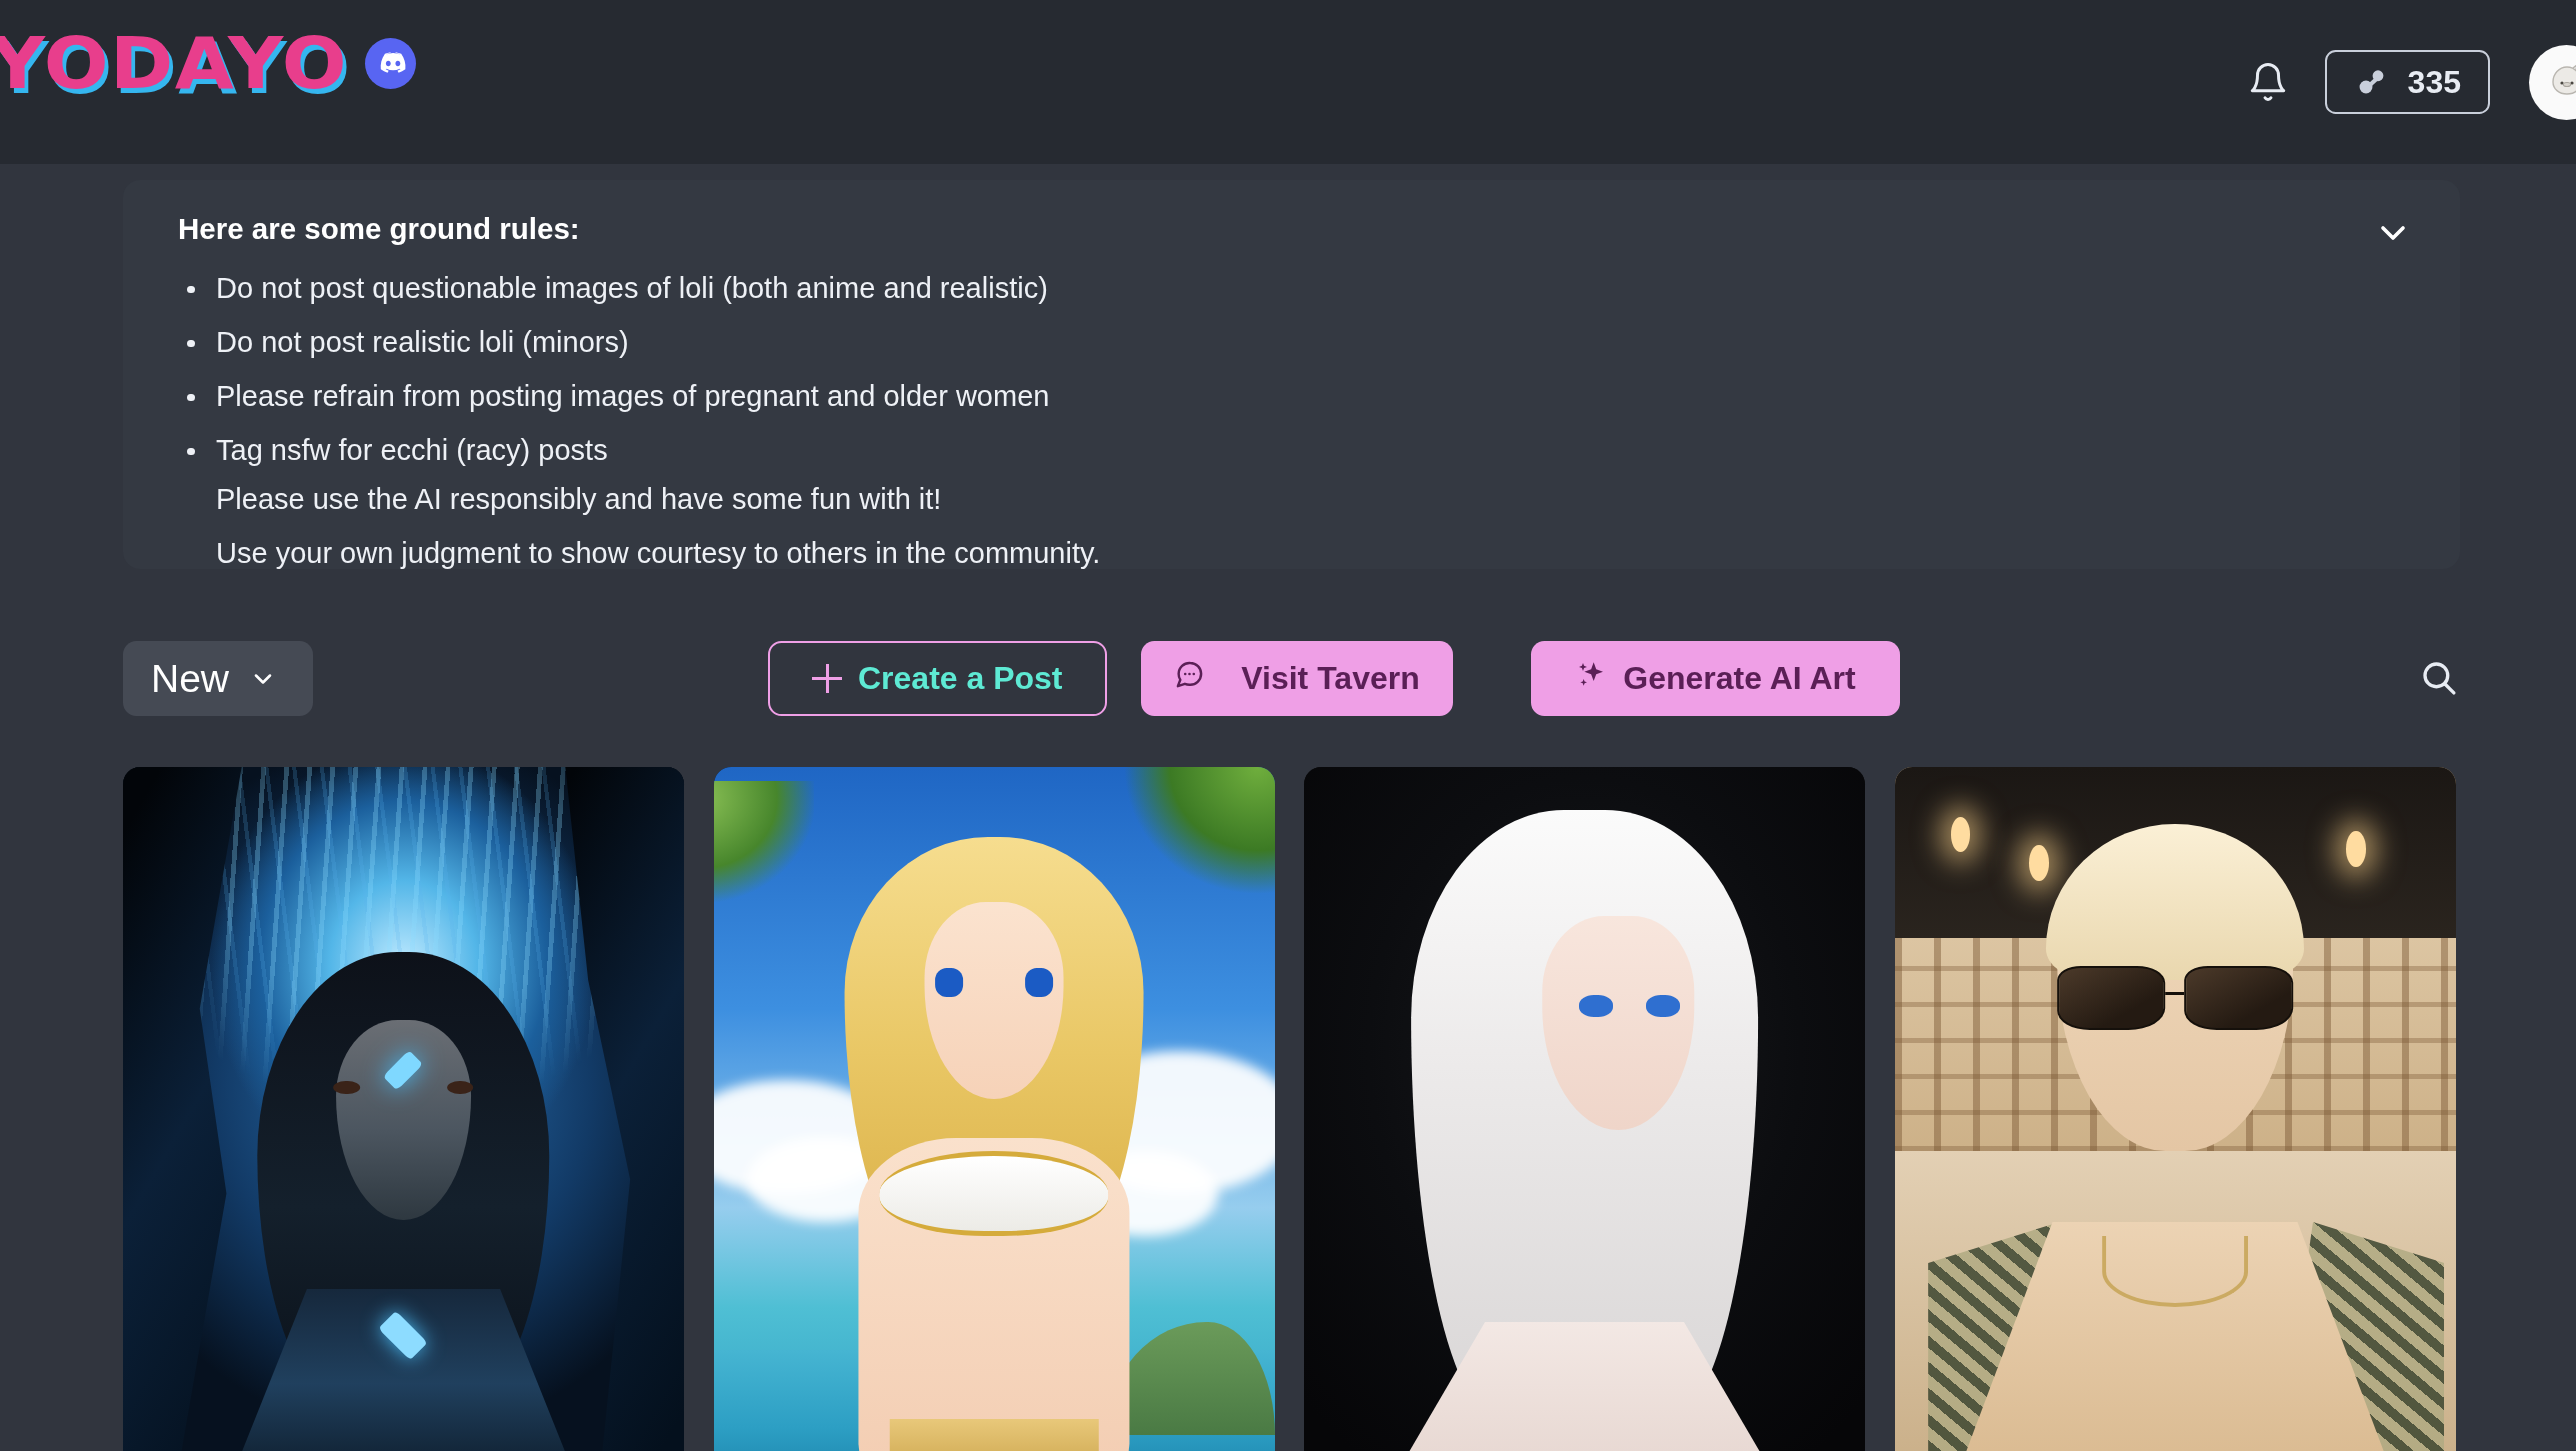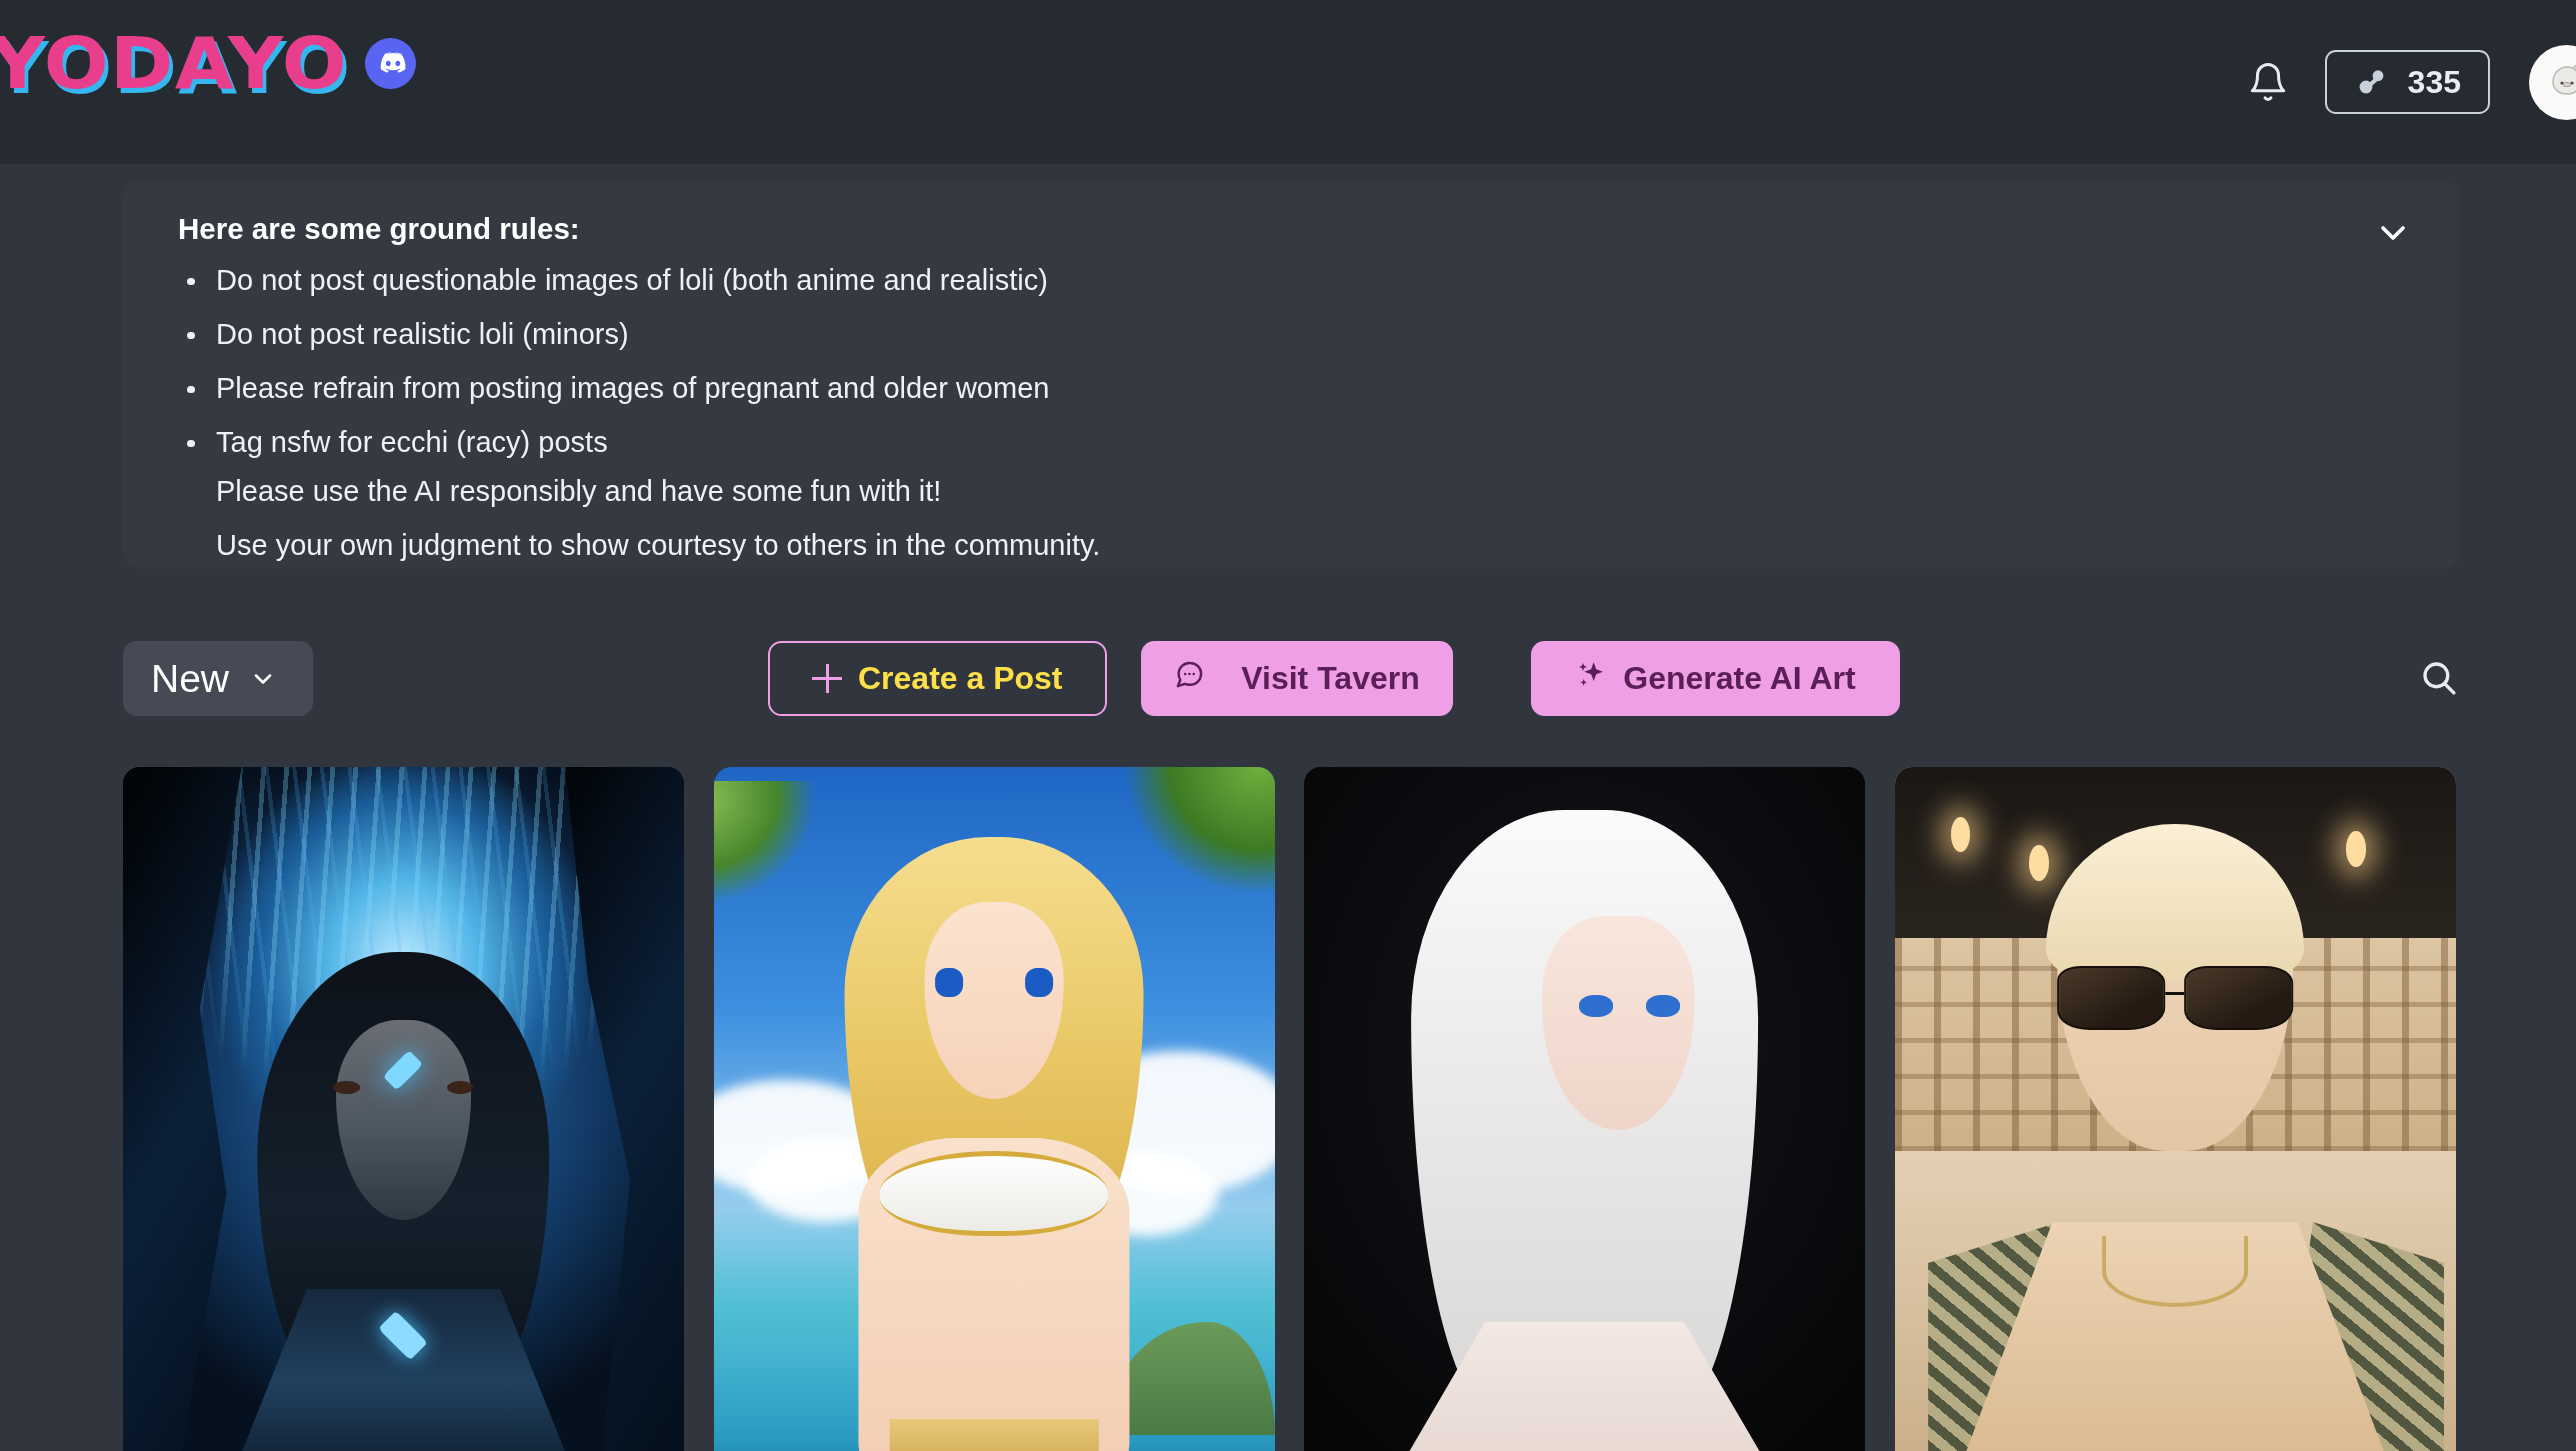--- a/index.html
+++ b/index.html
@@ -138,21 +138,21 @@
     width: 2337px;
     height: 389px;
     background: #343942;
     border-radius: 17.4px;
     padding: 32px 40px 0 55px;
   }
   .rules-title {
     font-size: 29.5px;
     font-weight: 700;
     color: #ffffff;
-    margin-bottom: 20px;
+    margin-bottom: 28px;
   }
   .rules-list { list-style: none; }
   .rules-list li {
     font-size: 29px;
     color: #eef1f6;
     line-height: 1.0;
     margin-bottom: 25px;
     position: relative;
     padding-left: 38px;
   }
@@ -225,21 +225,21 @@
     gap: 16px;
     font-size: 32px;
     font-weight: 700;
     cursor: pointer;
     padding: 0 29.5px;
     white-space: nowrap;
   }
   .btn-outline {
     background: transparent;
     border: 2px solid #ef9fe6;
-    color: #fde047;
+    color: #5eead4;
     width: 339px;
   }
   .btn-filled {
     background: #ef9fe6;
     color: #5a1f56;
     border: none;
   }
   .btn-filled.tavern { width: 312px; gap: 36px; }
   .btn-filled.generate { width: 369px; margin-left: 44px; }
   .btn .plus-icon-pink { width: 29.5px; height: 29.5px; position: relative; }

